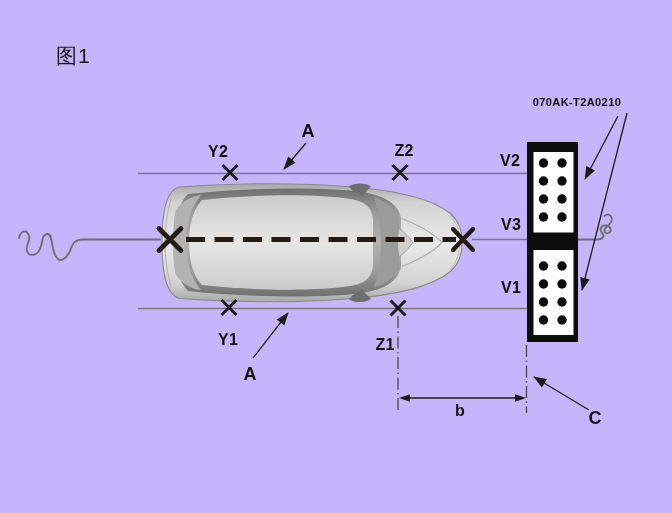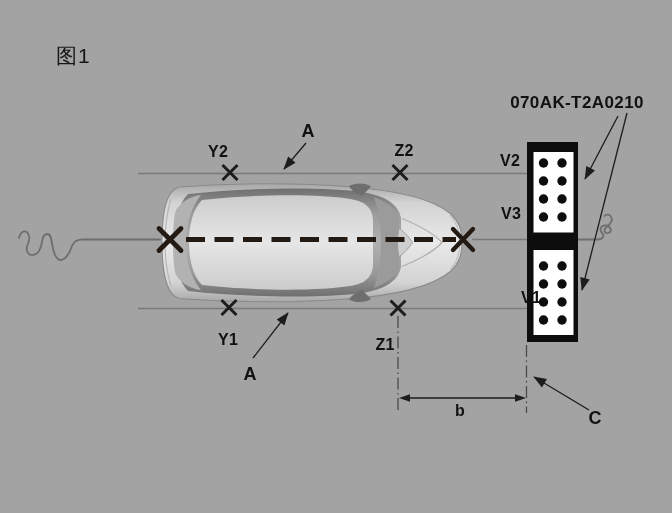--- a/index.html
+++ b/index.html
@@ -1,35 +1,35 @@
 <!DOCTYPE html>
 <html><head>
 <meta charset="utf-8">
 <style>
   html,body { margin:0; padding:0; background:#ffffff; }
   .canvas {
     position:relative;
     width:672px; height:513px;
-    background:#a3a3a3;
+    background:#c4b5fd;
     font-family:"Liberation Sans","DejaVu Sans",sans-serif;
     overflow:hidden;
   }
   .canvas svg { position:absolute; left:0; top:0; }
   .lbl {
     position:absolute;
     transform:translate(-50%,-50%);
     font-weight:700;
     font-size:16px;
     color:#111111;
     white-space:nowrap;
     line-height:1;
     letter-spacing:0.2px;
   }
   .lbl.leader { font-size:18px; }
-  .lbl.part { font-size:17px; letter-spacing:0.4px; }
+  .lbl.part { font-size:11px; letter-spacing:0.4px; }
   .fig-label {
     position:absolute;
     left:56px; top:42px;
     transform:none;
     font-weight:400;
     font-size:21px;
     color:#161616;
     letter-spacing:1px;
   }
 </style>
@@ -174,21 +174,21 @@
 
   <div class="fig-label">图1</div>
   <div class="lbl part" style="left:577px; top:102px;">070AK-T2A0210</div>
 
   <div class="lbl" style="left:218px; top:152px;">Y2</div>
   <div class="lbl" style="left:404px; top:151px;">Z2</div>
   <div class="lbl" style="left:228px; top:340px;">Y1</div>
   <div class="lbl" style="left:385px; top:345px;">Z1</div>
 
   <div class="lbl" style="left:510px; top:161px;">V2</div>
-  <div class="lbl" style="left:511px; top:214px;">V3</div>
-  <div class="lbl" style="left:511px; top:298px;margin-left:20px;">V1</div>
+  <div class="lbl" style="left:511px; top:225px;">V3</div>
+  <div class="lbl" style="left:511px; top:288px;">V1</div>
 
   <div class="lbl leader" style="left:308px; top:131px;">A</div>
   <div class="lbl leader" style="left:250px; top:374px;">A</div>
   <div class="lbl" style="left:460px; top:411px;">b</div>
   <div class="lbl leader" style="left:595px; top:418px;">C</div>
 
 </div>
 
 </body></html>

